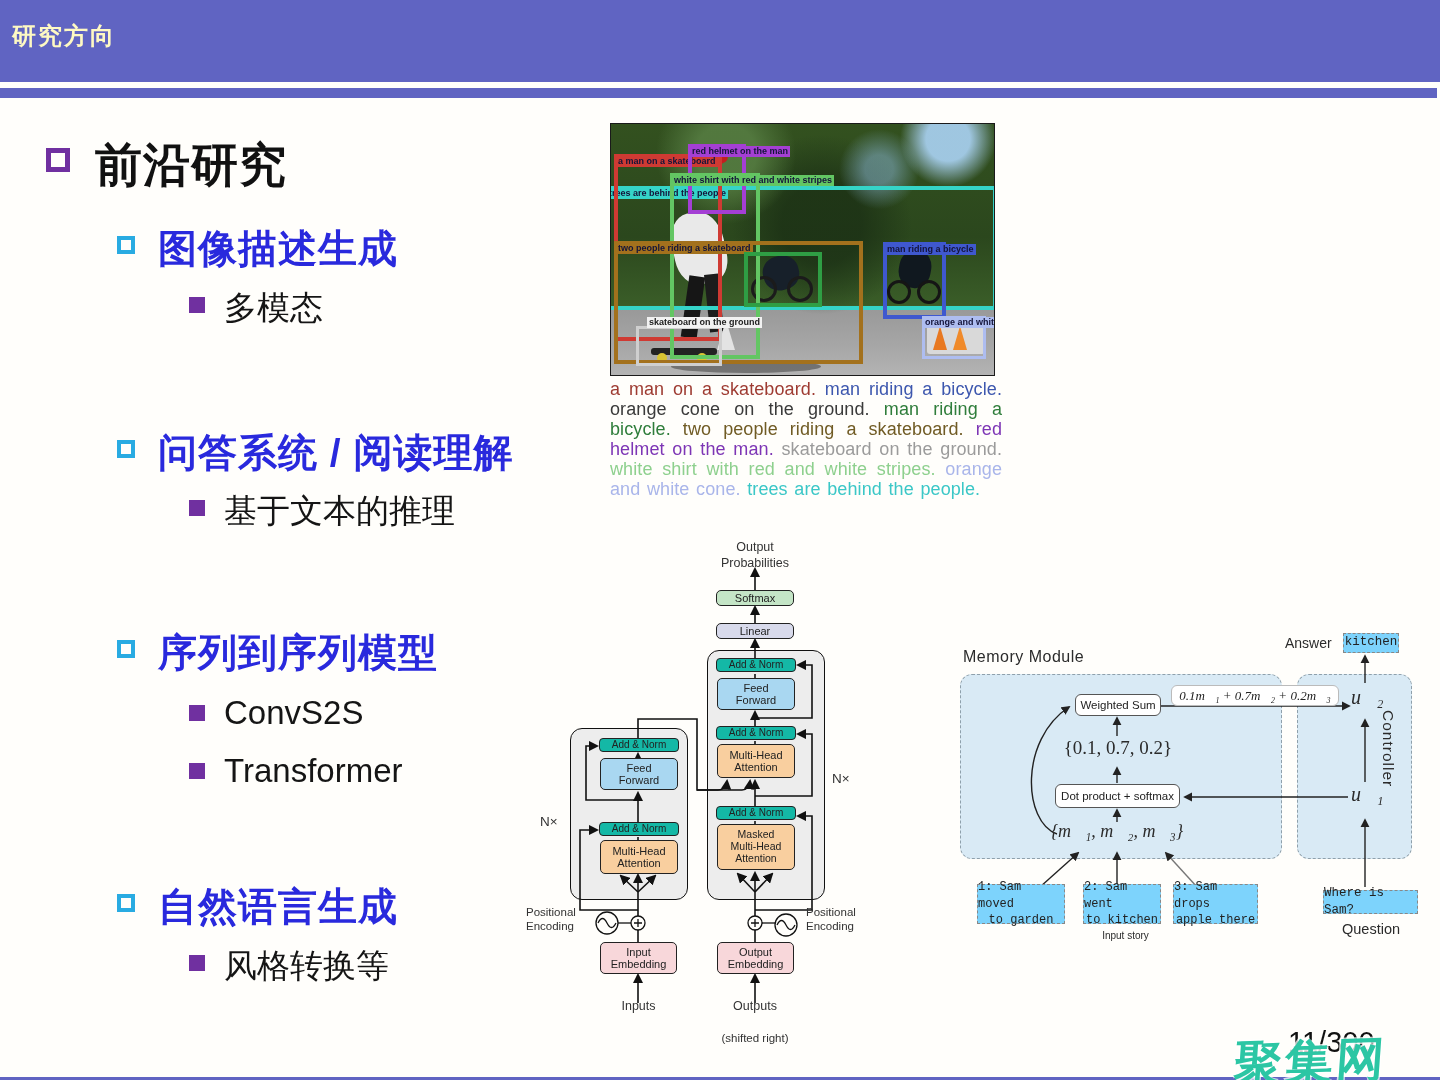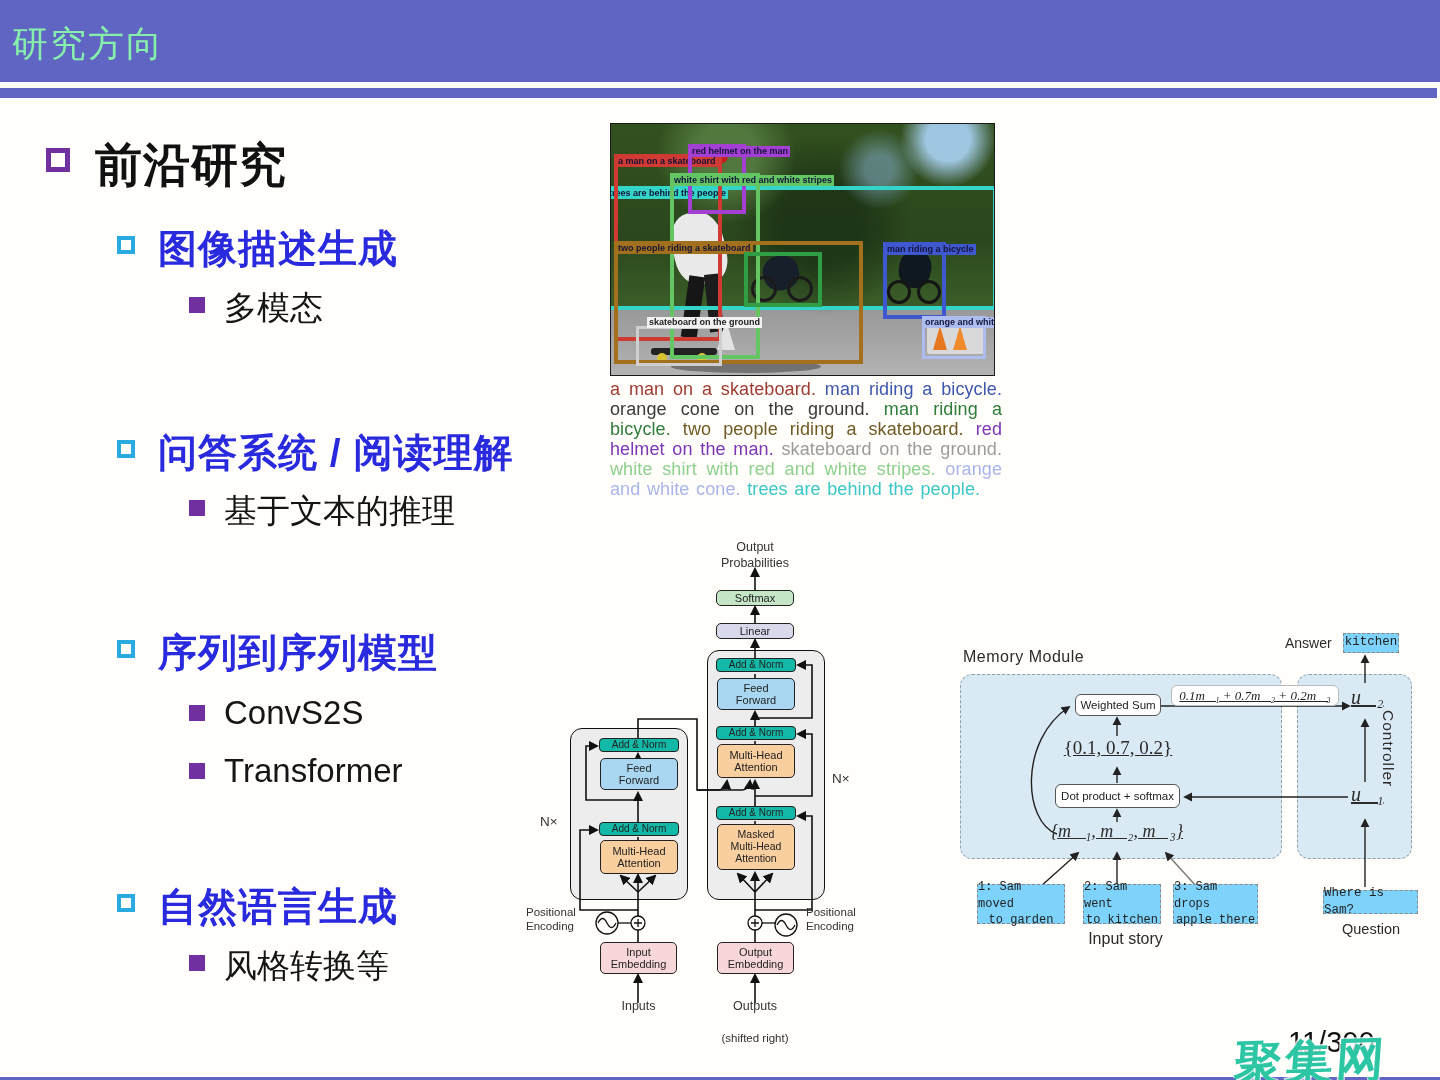--- a/index.html
+++ b/index.html
@@ -2,21 +2,21 @@
 <html><head>
 <meta charset="utf-8">
 <style>
   * { margin:0; padding:0; box-sizing:border-box; }
   html,body { width:1440px; height:1080px; }
   body { font-family:"Liberation Sans",sans-serif; background:#ffffff; }
   .slide { position:relative; width:1440px; height:1080px; background:#fffefb; overflow:hidden; }
 
   
   .header-bar { position:absolute; left:0; top:0; width:1440px; height:82px; background:#6064C2; }
-  .header-title { position:absolute; left:12px; top:20px; font-size:36px; font-weight:normal; color:#86efac; letter-spacing:2px; }
+  .header-title { position:absolute; left:12px; top:20px; font-size:24px; font-weight:bold; color:#fef9c3; letter-spacing:2px; }
   .header-stripe { position:absolute; left:0; top:88px; width:1437px; height:10px; background:#6064C2; }
   .bottom-line { position:absolute; left:0; bottom:0; width:1440px; height:3px; background:#6064C2; }
 
   
   .l1-bullet { position:absolute; width:24px; height:24px; border:5px solid #7030A0; background:transparent; }
   .l2-bullet { position:absolute; width:18px; height:18px; border:4px solid #29ABE2; background:transparent; }
   .l3-bullet { position:absolute; width:16px; height:16px; background:#7030A0; }
   .l1-text { position:absolute; font-size:47px; font-weight:bold; color:#111; letter-spacing:1px; }
   .l2-text { position:absolute; font-size:39px; font-weight:bold; color:#2929DD; letter-spacing:1px; }
   .l3-text { position:absolute; font-size:33px; font-weight:normal; color:#151515; }
@@ -50,21 +50,21 @@
   .mha { background:#f9cf9f; }
   .soft { background:#c4e5c6; }
   .lin { background:#d8daeb; }
   .emb { background:#f8d7da; }
   .tlabel { position:absolute; z-index:3; color:#333; }
 
   
   .mem-dashed { position:absolute; z-index:1; background:#d9eaf5; border:1.6px dashed #8fa0ab; border-radius:12px; }
   .mem-white { position:absolute; z-index:3; background:#fff; border:1.2px solid #555; border-radius:6px;
                display:flex; align-items:center; justify-content:center; font-size:11.5px; color:#222; }
-  .mem-serif { font-family:"Liberation Serif",serif;text-decoration:underline; }
+  .mem-serif { font-family:"Liberation Serif",serif; }
   .story-box { position:absolute; z-index:3; border:1.2px dashed #888; font-family:Liberation Mono, monospace; font-size:12px;
                line-height:1.4; color:#222; display:flex; flex-direction:column; align-items:center; justify-content:center; background:#7dd3fc; }
   .mem-label { position:absolute; z-index:3; color:#2b2b2b; }
 
   
   .page-number { position:absolute; left:1288px; top:1026px; font-size:29px; color:#111; z-index:4; }
   .watermark { position:absolute; left:1234px; top:1030px; font-size:48px; font-weight:900; z-index:5;
                transform:skewX(-6deg) rotate(-2deg); letter-spacing:3px;
                text-shadow:1.5px 1.5px 0 rgba(255,255,255,.75), -1.5px -1.5px 0 rgba(255,255,255,.75); }
 </style>
@@ -325,21 +325,21 @@
       <span>to garden</span>
     </div>
     <div class="story-box" style="left:148px; top:262px; width:78px; height:40px;">
       <span>2: Sam went</span>
       <span>to kitchen</span>
     </div>
     <div class="story-box" style="left:238px; top:262px; width:85px; height:40px;">
       <span>3: Sam drops</span>
       <span>apple there</span>
     </div>
-    <div class="mem-label" style="left:108px; top:308px; width:165px; text-align:center; font-size:16px;">Input story</div>
+    <div class="mem-label" style="left:108px; top:308px; width:165px; text-align:center; font-size:10px;">Input story</div>
 
     <div class="story-box" style="left:388px; top:268px; width:95px; height:24px; font-size:12.5px;">Where is Sam?</div>
     <div class="mem-label" style="left:396px; top:299px; width:80px; text-align:center; font-size:14.5px;">Question</div>
   </div>
 
   <div class="page-number">11/300</div>
   <div class="watermark" style="color: rgb(44, 198, 164);">聚集网</div>
   <div class="bottom-line" style="background-color: rgb(96, 100, 194);"></div>
 
 </div>

